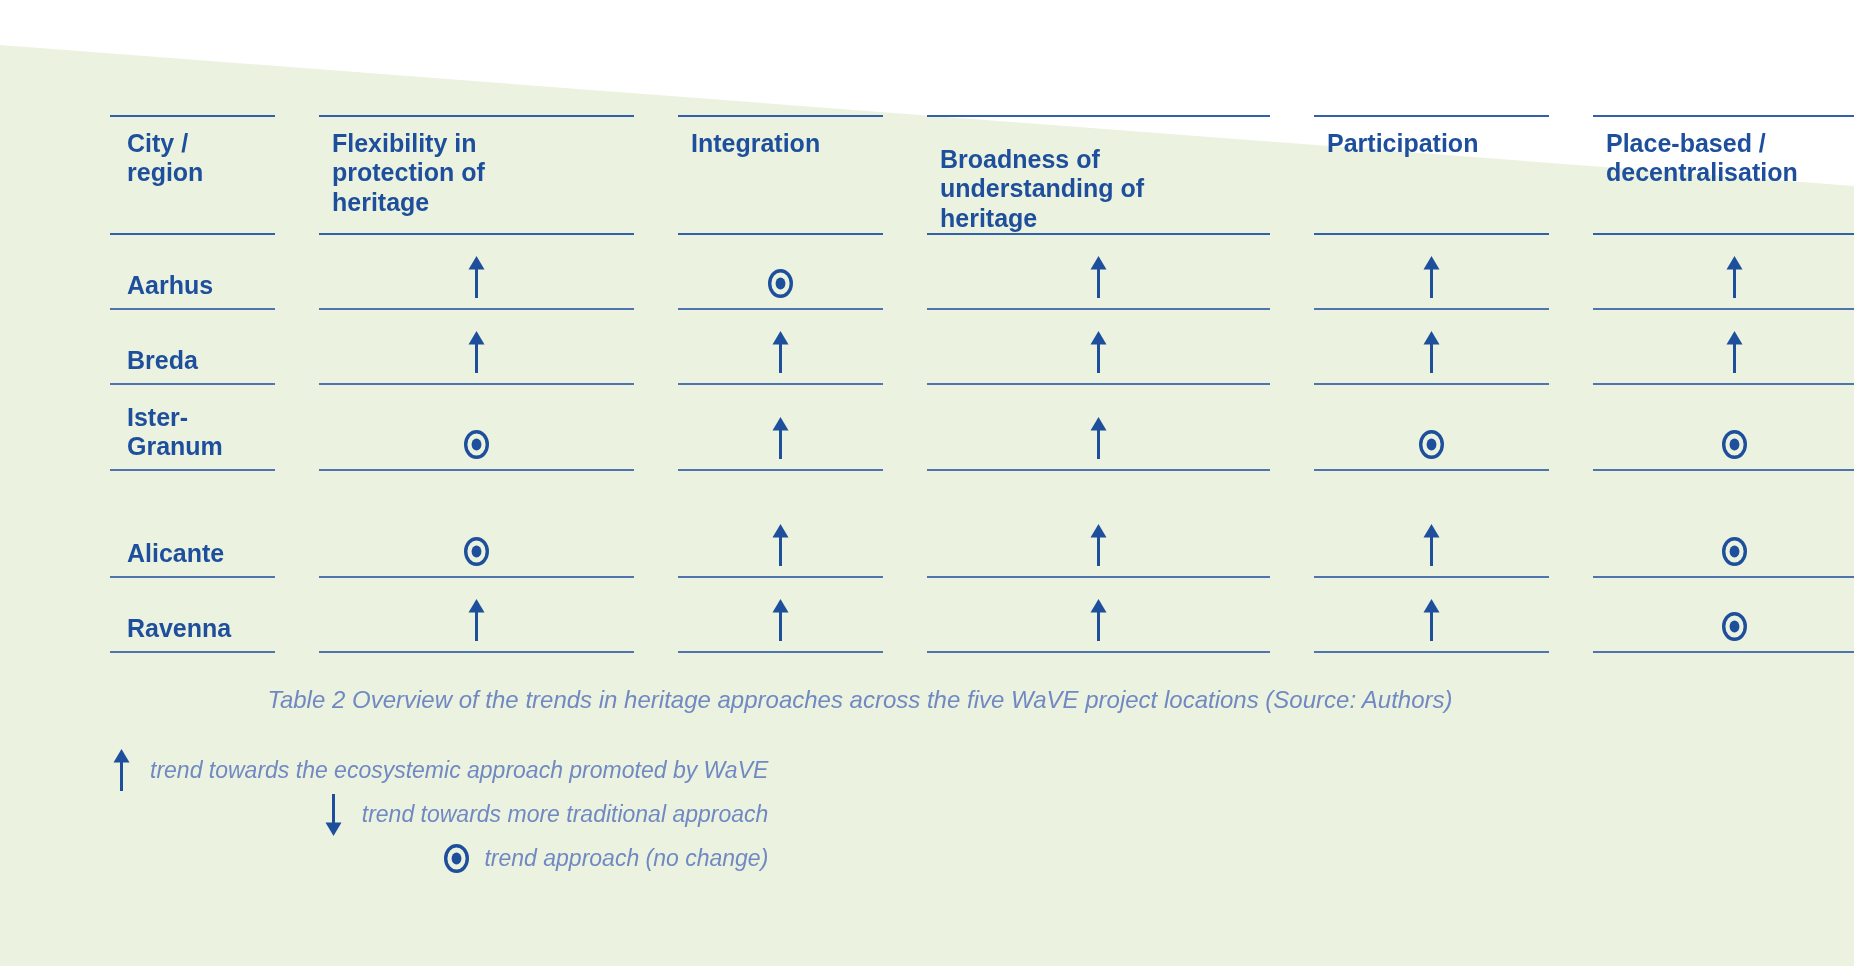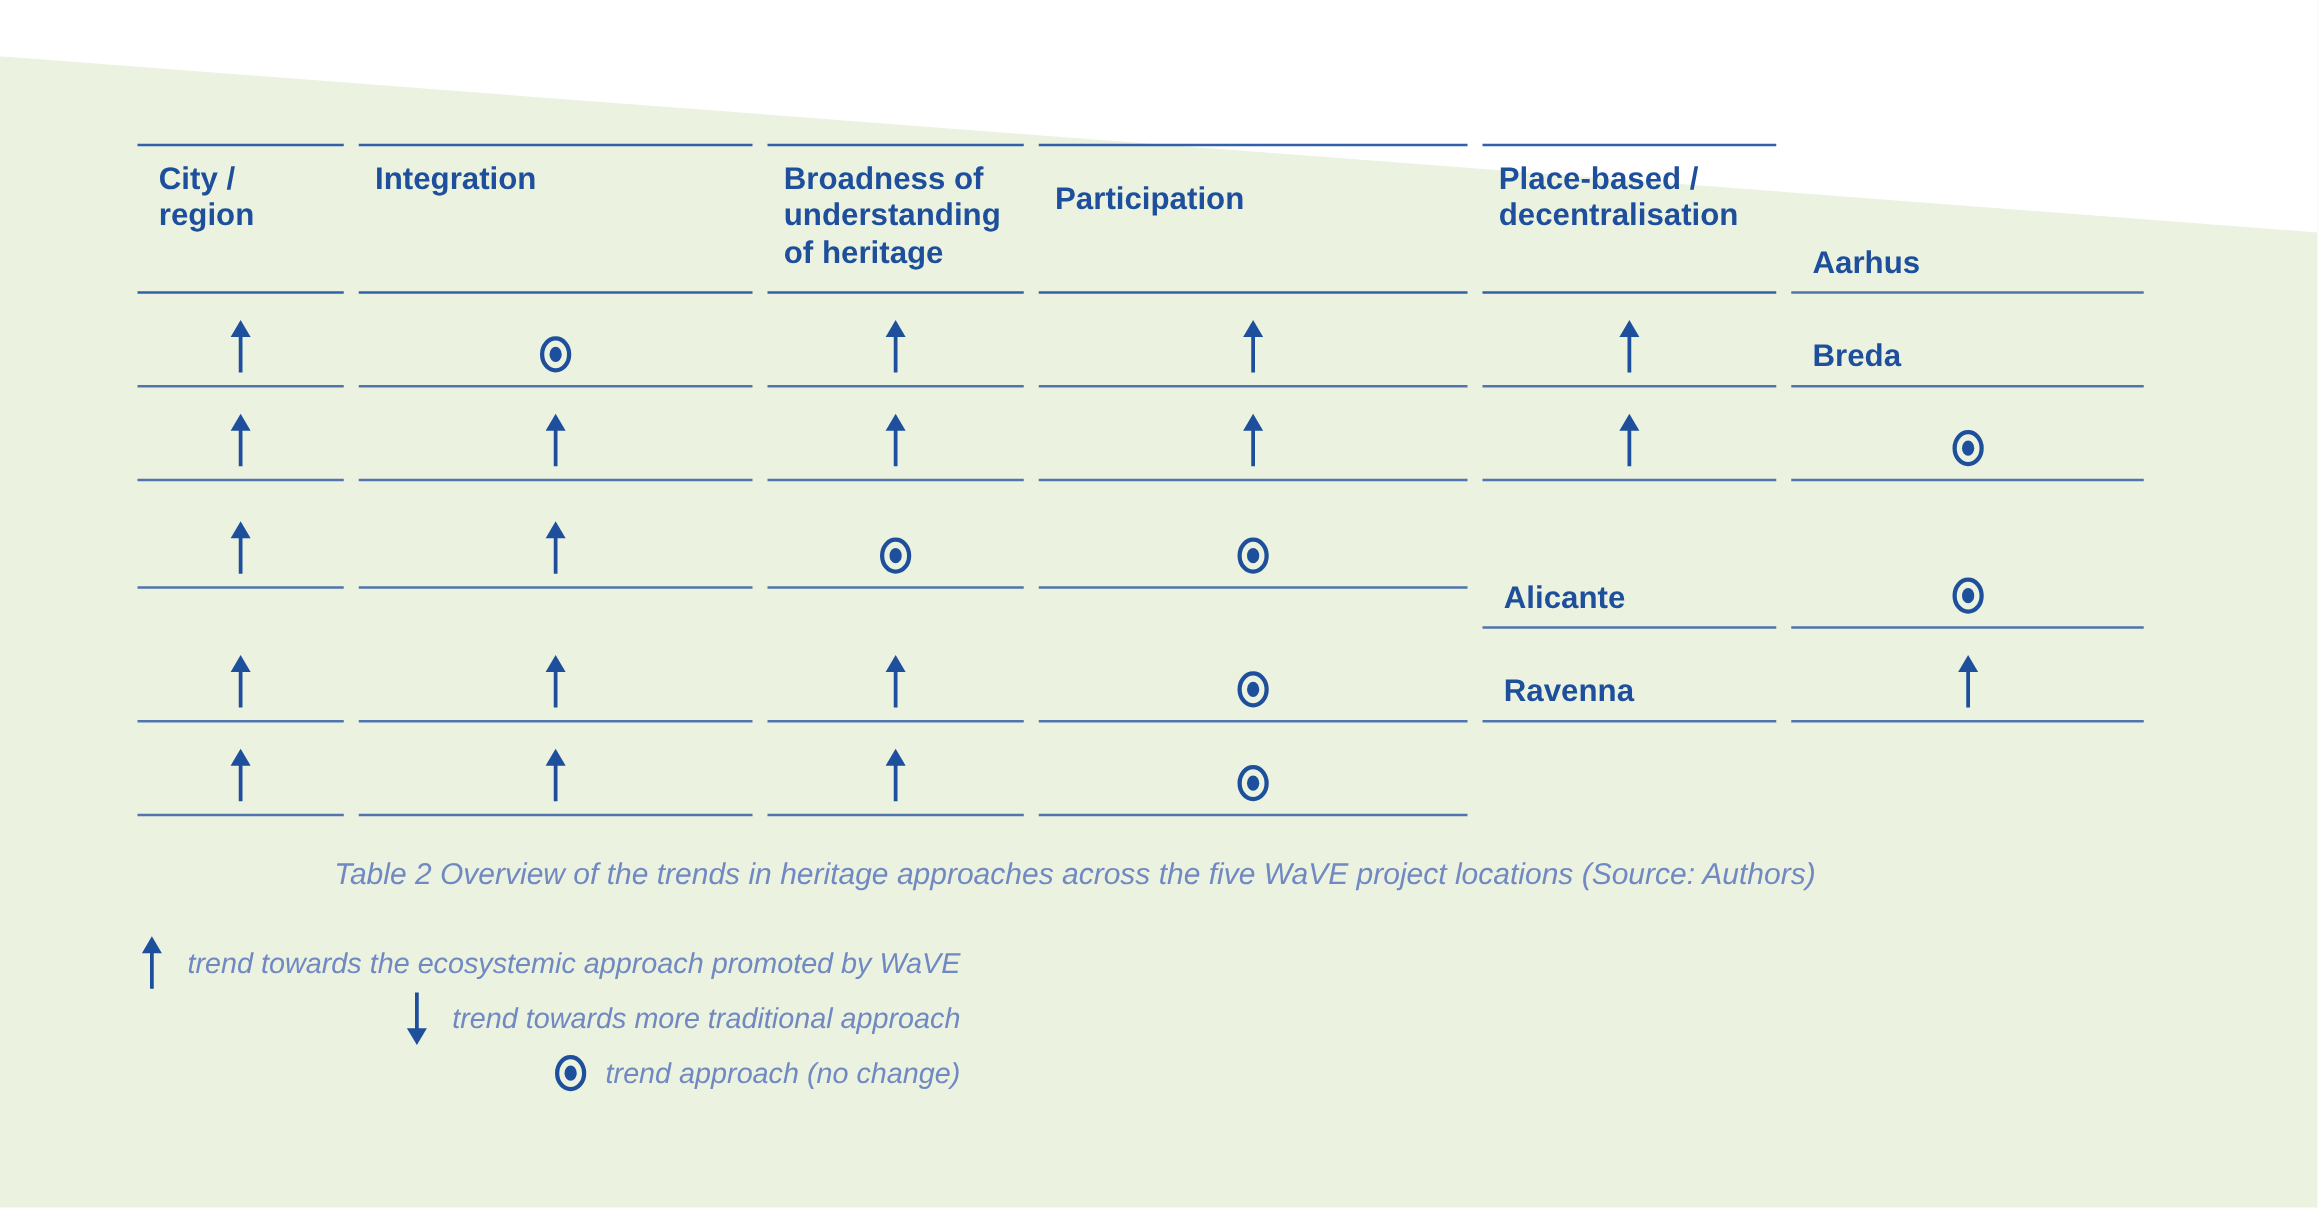--- a/index.html
+++ b/index.html
@@ -11,21 +11,21 @@
   .bg-green {
     position:absolute; inset:0;
     background:var(--bg, #ebf2df);
     clip-path: polygon(0 45px, 100% 186px, 100% 100%, 0 100%);
   }
   .table-grid {
     position:absolute; left:110px; top:115px; width:1685px;
     display:grid;
     grid-template-columns:165px 315px 205px 343px 235px 282px;
     grid-template-rows:120px 75px 75px 86px 32px 75px 75px;
-    column-gap:12px;
+    column-gap:44px;
     z-index:2;
   }
   .hcell {
     border-top:2px solid var(--lineH,#3361a8);
     border-bottom:2px solid var(--lineH,#3361a8);
     padding-top:12px; padding-left:13px;
     color:var(--accent,#1e4f9c);
     font-weight:bold; font-size:25px; line-height:1.17;
     box-sizing:border-box;
   }
@@ -63,20 +63,23 @@
 
 <div class="page">
   <div class="bg-green"></div>
 
   <div class="table-grid">
 
     <div class="hcell c1">
         <span class="hdr-text">City / region</span>
       </div>
     <div class="hcell">
+        <span class="hdr-text">Flexibility in protection of heritage</span>
+      </div>
+    <div class="hcell">
         <span class="hdr-text">Integration</span>
       </div>
     <div class="hcell">
         <span class="hdr-text">Broadness of understanding of heritage</span>
       </div>
     <div class="hcell">
         <span class="hdr-text">Participation</span>
       </div>
     <div class="hcell">
         <span class="hdr-text">Place-based / decentralisation</span>
@@ -159,20 +162,21 @@
       </div>
     <div class="scell">
         <span class="symbol">
           <svg width="27" height="45" viewBox="0 0 27 45">
             <path d="M13.5 43 L13.5 11" stroke="currentColor" stroke-width="3" fill="none"></path>
             <path d="M13.5 1 L5.5 14.5 L21.5 14.5 Z" fill="currentColor"></path>
           </svg>
         </span>
       </div>
 
+    <div class="lcell">Ister-Granum</div>
     <div class="scell">
         <span class="symbol">
           <svg width="29" height="33" viewBox="0 0 29 33">
             <ellipse cx="14.5" cy="16.5" rx="10.8" ry="12.8" fill="none" stroke="currentColor" stroke-width="3.4"></ellipse>
             <ellipse cx="14.5" cy="16.5" rx="4.9" ry="6.1" fill="currentColor"></ellipse>
           </svg>
         </span>
       </div>
     <div class="scell">
         <span class="symbol">

